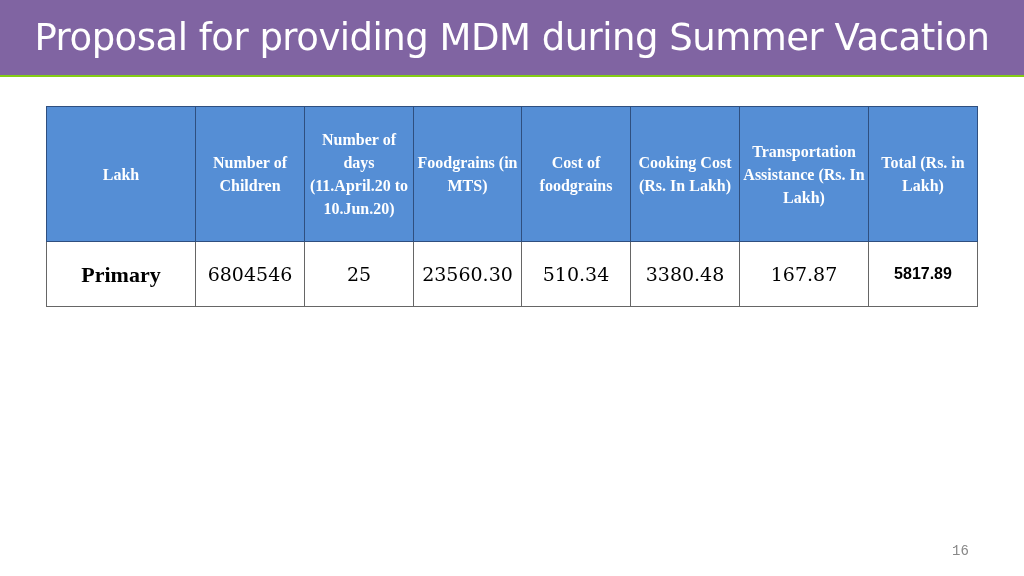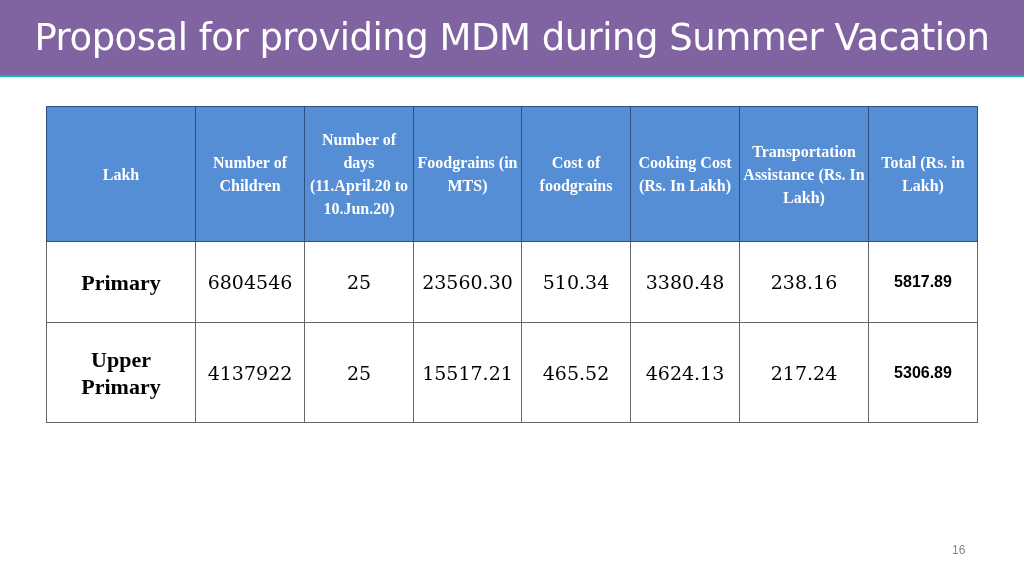--- a/index.html
+++ b/index.html
@@ -2,48 +2,48 @@
 <html><head>
 <meta charset="utf-8">
 <style>
   html, body { margin: 0; padding: 0; }
   body {
     width: 1024px; height: 576px; background: #ffffff; position: relative; overflow: hidden;
     font-family: "Liberation Sans", sans-serif;
   }
   .title-bar {
     position: absolute; left: 0; top: 0; width: 1024px; height: 77px;
-    background: #8064a2; border-bottom: 2px solid #14b8a6; box-sizing: border-box;
+    background: #8064a2; border-bottom: 2px solid #84cc16; box-sizing: border-box;
     display: flex; align-items: center; justify-content: center;
   }
   .title-bar h1 {
     margin: 0; color: #ffffff; font-weight: normal; font-size: 37px;
     font-family: "DejaVu Sans", sans-serif; letter-spacing: -0.5px;
   }
   table.mdm {
     position: absolute; left: 46px; top: 106px; width: 931px;
     border-collapse: collapse; table-layout: fixed;
   }
   table.mdm th {
     background: #558ed5; color: #ffffff; font-family: "Liberation Serif", serif;
     font-weight: bold; font-size: 16px; line-height: 23px; height: 134px;
     border: 1px solid #2f4f7f; padding: 0 2px; text-align: center; vertical-align: middle;
   }
   table.mdm td {
     font-family: "DejaVu Serif", serif; font-size: 19px; color: #000;
-    border: 1px solid #666; text-align: center; vertical-align: middle; padding: 8px;
+    border: 1px solid #666; text-align: center; vertical-align: middle; padding: 0;
   }
   table.mdm td.stage { font-weight: bold; font-family: "Liberation Serif", serif; font-size: 22px; line-height: 27px; }
   table.mdm td.total { font-weight: bold; font-family: "Liberation Sans", sans-serif; font-size: 16px; }
   tr.r1 td { height: 64px; }
   tr.r2 td { height: 83px; }
   tr.r3 td { height: 72px; }
   .page-num {
-    position: absolute; left: 952px; top: 543px; font-size: 12px; color: #888;
-    font-family: Liberation Sans, sans-serif;
+    position: absolute; left: 952px; top: 543px; font-size: 14px; color: #888;
+    font-family: Liberation Mono, monospace;
   }
 </style>
 </head>
 <body>
 
 <div class="title-bar">
   <h1>Proposal for providing MDM during Summer Vacation</h1>
 </div>
 
 <table class="mdm">
@@ -70,29 +70,19 @@
     </tr>
   </thead>
   <tbody>
     <tr class="r1">
       <td class="stage">Primary</td>
       <td>6804546</td>
       <td>25</td>
       <td>23560.30</td>
       <td>510.34</td>
       <td>3380.48</td>
-      <td>238.16</td>
+      <td>167.87</td>
       <td class="total">5817.89</td>
-    </tr>
-    <tr class="r2">
-      <td class="stage">Upper Primary</td>
-      <td>4137922</td>
-      <td>25</td>
-      <td>15517.21</td>
-      <td>465.52</td>
-      <td>4624.13</td>
-      <td>217.24</td>
-      <td class="total">5306.89</td>
     </tr>
   </tbody>
 </table>
 
 <div class="page-num">16</div>
 
 </body></html>

